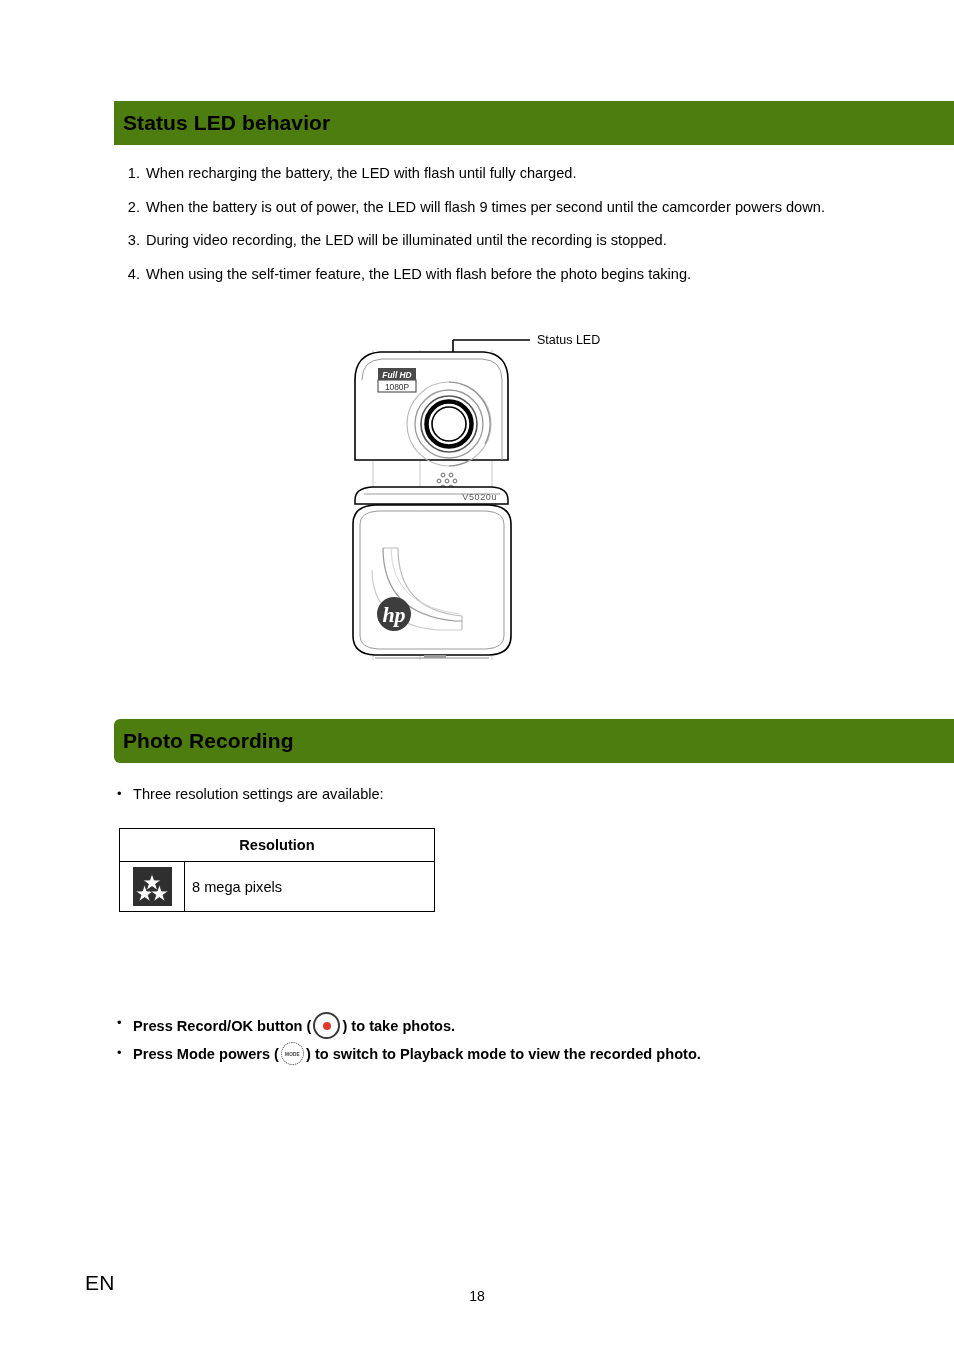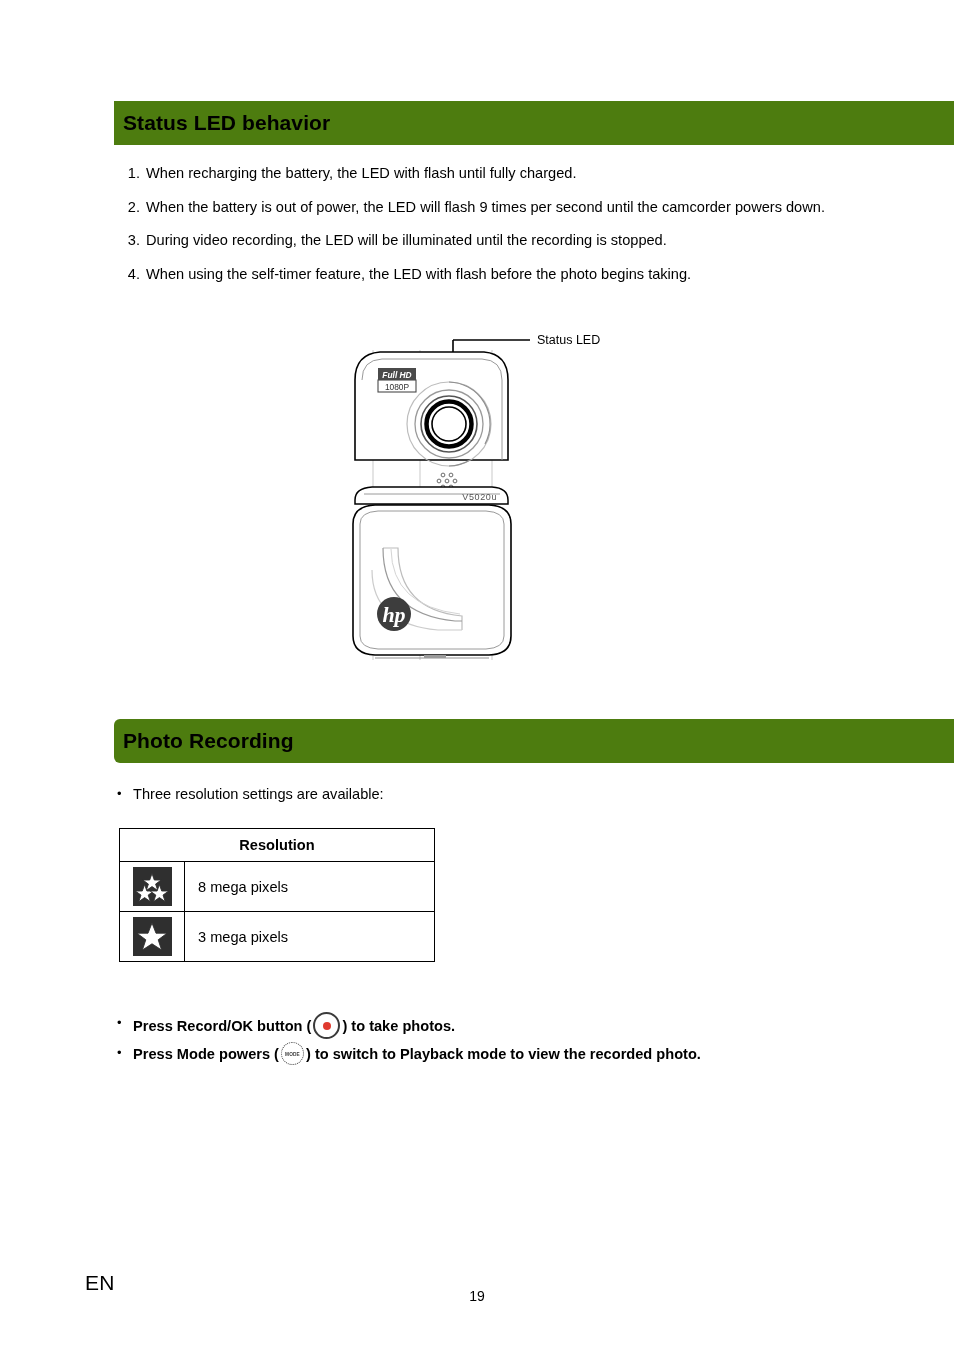--- a/index.html
+++ b/index.html
@@ -147,21 +147,21 @@
     text-align: center;
   }
   .res-table td.icon-cell {
     width: 64px;
     height: 49px;
     text-align: center;
     vertical-align: middle;
     padding: 0;
   }
   .res-table td.label-cell {
-    padding-left: 13px;
+    padding-left: 7px;
     vertical-align: middle;
   }
   .star-box {
     width: 39px;
     height: 39px;
     background: #2f2f2f;
     display: inline-flex;
     align-items: center;
     justify-content: center;
     vertical-align: middle;
@@ -323,45 +323,33 @@
               <g fill="#ffffff" stroke="#2f2f2f" stroke-width="0.9">
                 <path d="M16 1.5 L18.3 8 L25.2 8 L19.6 12.1 L21.8 18.6 L16 14.6 L10.2 18.6 L12.4 12.1 L6.8 8 L13.7 8 Z"></path>
                 <path d="M8.6 12.5 L10.9 19 L17.8 19 L12.2 23.1 L14.4 29.6 L8.6 25.6 L2.8 29.6 L5 23.1 L-0.6 19 L6.3 19 Z"></path>
                 <path d="M23.4 12.5 L25.7 19 L32.6 19 L27 23.1 L29.2 29.6 L23.4 25.6 L17.6 29.6 L19.8 23.1 L14.2 19 L21.1 19 Z"></path>
               </g>
             </svg>
           </span>
         </td>
         <td class="label-cell">8 mega pixels</td>
       </tr>
-      <tr>
-        <td class="icon-cell">
-          <span class="star-box">
-            <svg width="30" height="29" viewBox="0 0 30 29" xmlns="http://www.w3.org/2000/svg">
-              <g fill="#ffffff" stroke="#2f2f2f" stroke-width="0.9">
-                <path d="M15 1 L19 11.2 L30 11.2 L21.2 17.8 L24.6 28 L15 21.8 L5.4 28 L8.8 17.8 L0 11.2 L11 11.2 Z"></path>
-              </g>
-            </svg>
-          </span>
-        </td>
-        <td class="label-cell">3 mega pixels</td>
-      </tr>
     </tbody>
   </table>
 
   <div class="bullet-row" id="bullet-record">
     <div class="dot">•</div>
     <div>
       <span class="inline-txt">Press Record/OK button (</span><span class="rec-glyph"></span><span class="inline-txt">) to take photos.</span>
     </div>
   </div>
 
   <div class="bullet-row" id="bullet-mode">
     <div class="dot">•</div>
     <div>
       <span class="inline-txt">Press Mode powers (</span><span class="mode-glyph"><span>MODE</span></span><span class="inline-txt">) to switch to Playback mode to view the recorded photo.</span>
     </div>
   </div>
 
   <div class="footer-lang">EN</div>
-  <div class="footer-page">19</div>
+  <div class="footer-page">18</div>
 
 </div>
 
 </body></html>

